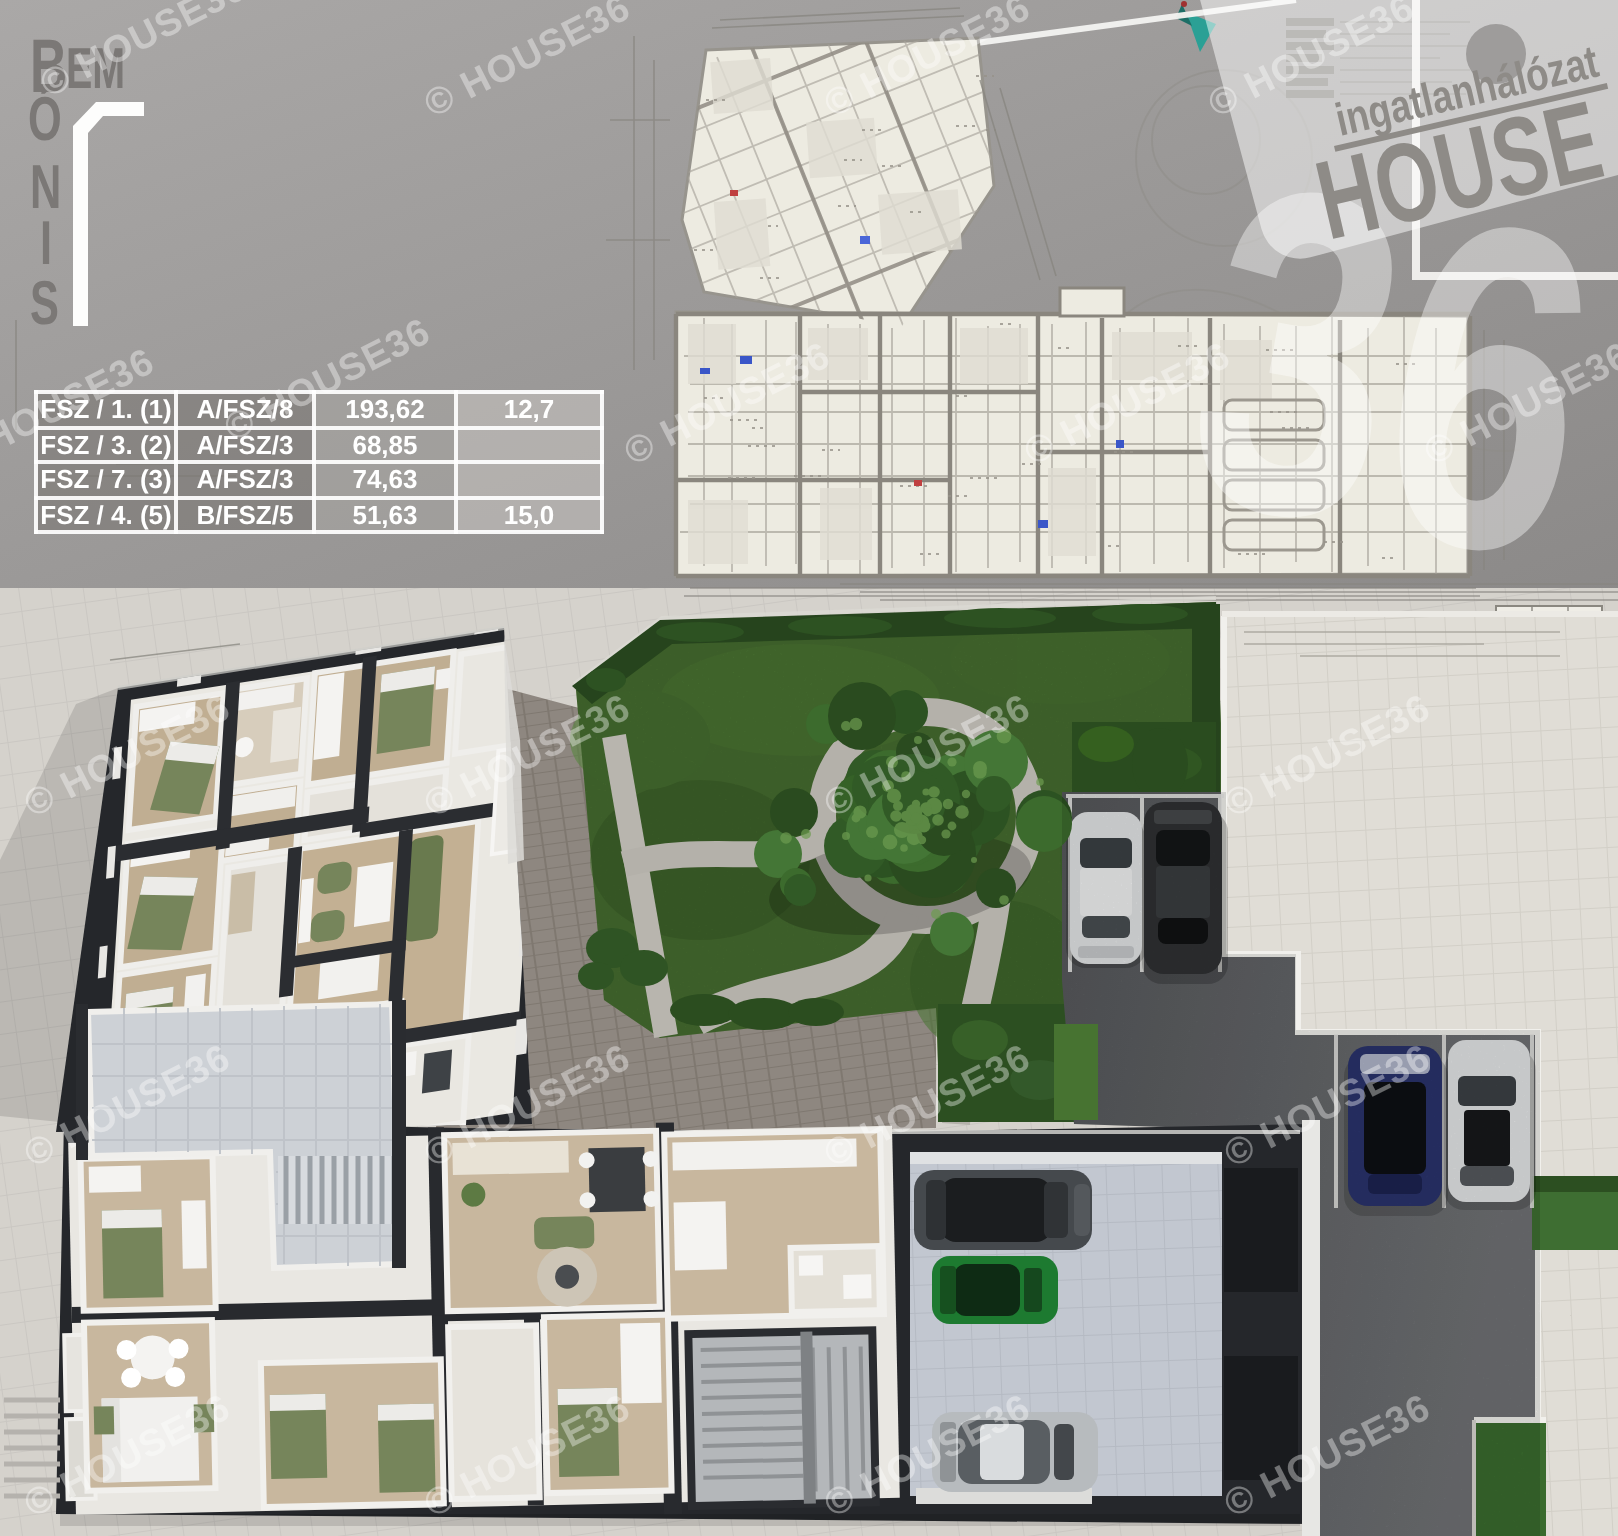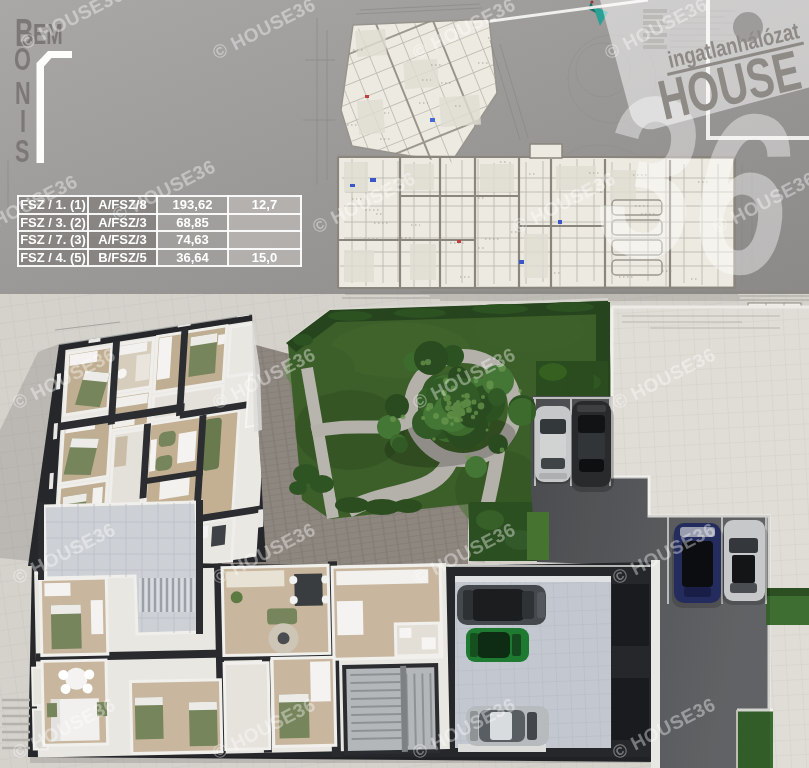--- a/index.html
+++ b/index.html
@@ -864,21 +864,21 @@
         </tr>
 <tr>
           <td class="c1 d12">FSZ / 7. (3)</td>
           <td class="c2 d12">A/FSZ/3</td>
           <td class="c3 d3">74,63</td>
           <td class="c4 d4"></td>
         </tr>
 <tr>
           <td class="c1 d12">FSZ / 4. (5)</td>
           <td class="c2 d12">B/FSZ/5</td>
-          <td class="c3 d3">36,64</td>
+          <td class="c3 d3">51,63</td>
           <td class="c4 d4">15,0</td>
         </tr>
 </tbody>
     </table>
 
 
 <div class="wm" style="left:16px;top:8px">© HOUSE36</div>
 <div class="wm" style="left:208px;top:18px">© HOUSE36</div>
 <div class="wm" style="left:408px;top:18px">© HOUSE36</div>
 <div class="wm" style="left:600px;top:18px">© HOUSE36</div>

